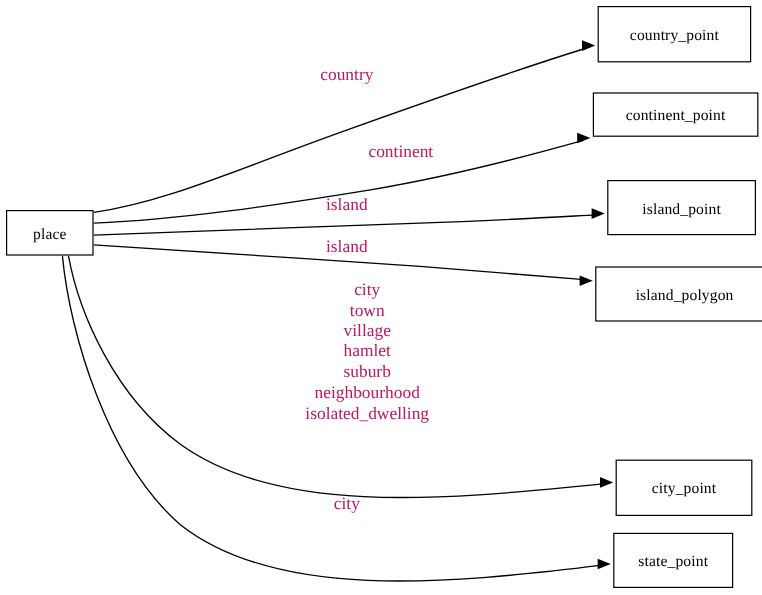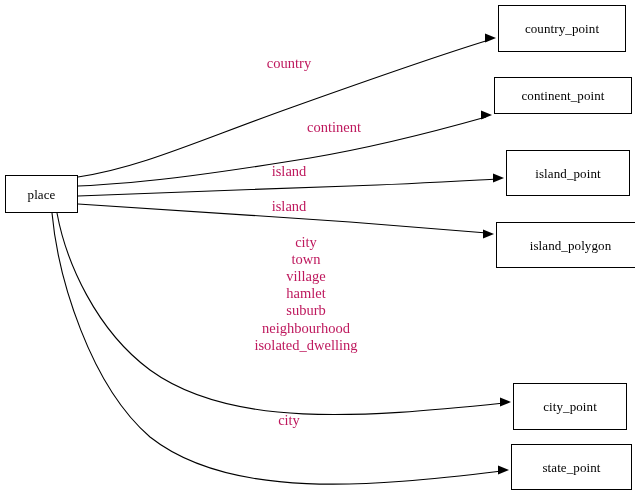--- a/index.html
+++ b/index.html
@@ -74,21 +74,21 @@
       </g>
   </svg>
 
   <div id="nodes-layer">
       <div class="node" style="left: 5px; top: 175px; width: 73px; height: 38px;">place</div>
       <div class="node" style="left: 498px; top: 5px; width: 128px; height: 47px;">country_point</div>
       <div class="node" style="left: 494px; top: 77px; width: 138px; height: 37px;">continent_point</div>
       <div class="node" style="left: 506px; top: 150px; width: 124px; height: 46px;">island_point</div>
       <div class="node" style="left: 496px; top: 222px; width: 149px; height: 46px;">island_polygon</div>
       <div class="node" style="left: 513px; top: 383px; width: 114px; height: 47px;">city_point</div>
-      <div class="node" style="left: 511px; top: 444px; width: 121px; height: 46px;">state_point</div>
+      <div class="node" style="left: 511px; top: 444px; width: 100px; height: 46px;">state_point</div>
     </div>
   <div id="labels-layer">
       <div class="edge-label" style="left: 289px; top: 55px;">country</div>
       <div class="edge-label" style="left: 290px; top: 119px; margin-left: 44px;">continent</div>
       <div class="edge-label" style="left: 289px; top: 163px;">island</div>
       <div class="edge-label" style="left: 289px; top: 198px;">island</div>
       <div class="edge-label" style="left: 306px; top: 234px;">city
 town
 village
 hamlet

